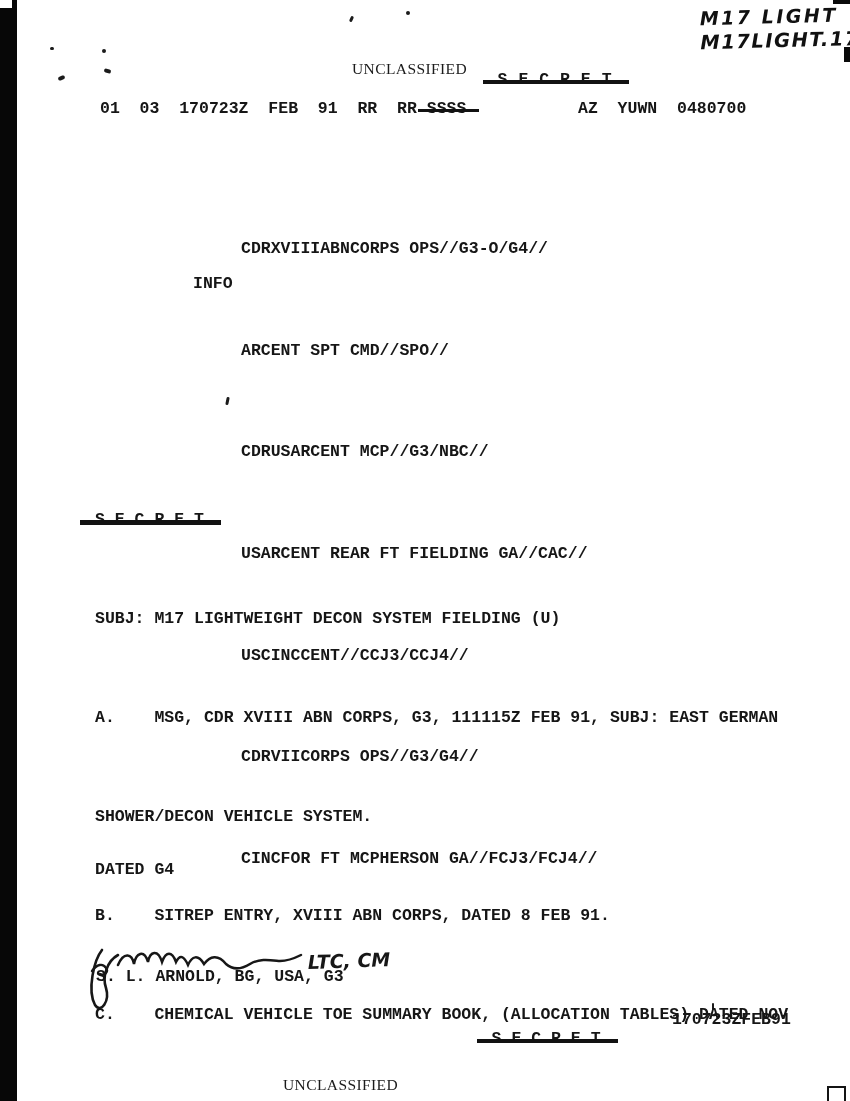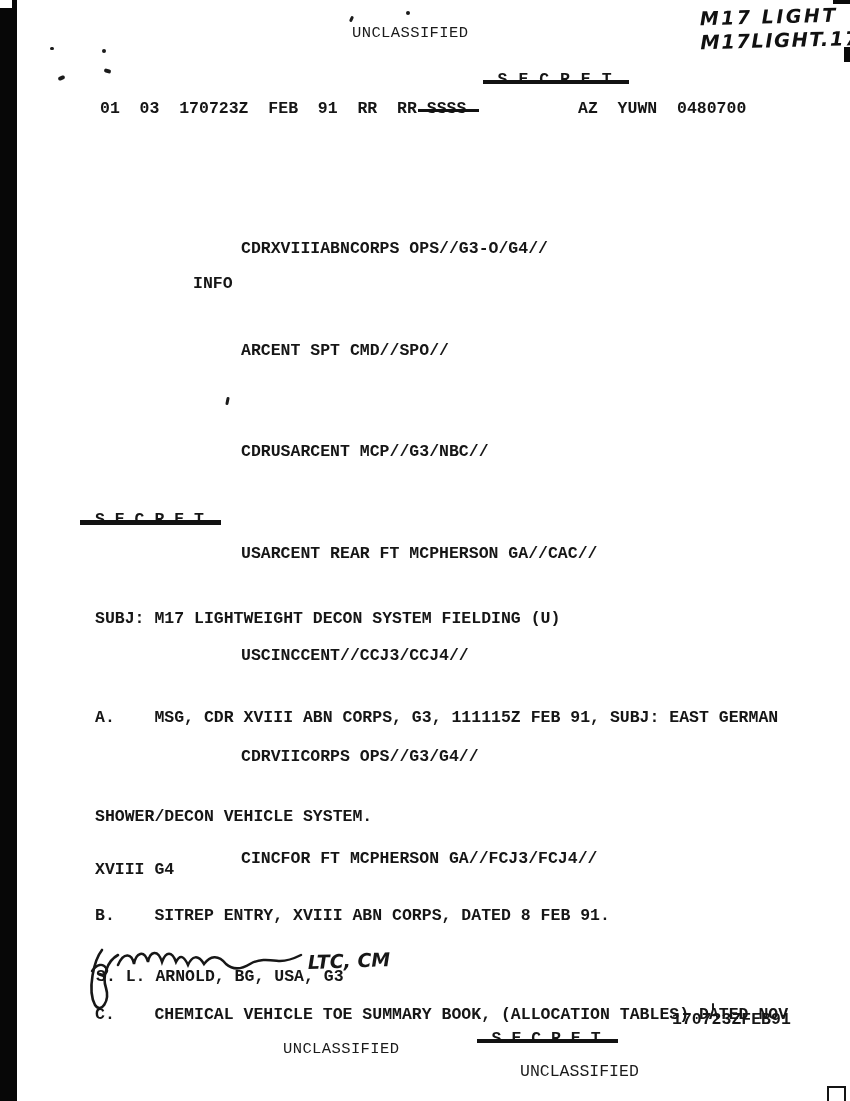--- a/index.html
+++ b/index.html
@@ -2,21 +2,21 @@
 <html><head>
 <meta charset="utf-8">
 <style>
   html,body{margin:0;padding:0;background:#e8e8e8;}
   .page{
     position:relative;width:850px;height:1101px;background:#ffffff;
     overflow:hidden;font-family:"Liberation Mono",monospace;color:#161616;
     margin:0 auto;
   }
   .mono{font-family:"Liberation Mono",monospace;font-weight:700;font-size:16.5px;white-space:pre;}
-  .sans{font-family:Liberation Mono, monospace;font-weight:400;color:#1b1b1b;}
+  .sans{font-family:Liberation Serif, serif;font-weight:400;color:#1b1b1b;margin-top:36px;}
   .abs{position:absolute;}
   
   .struck{position:relative;display:inline-block;white-space:pre;}
   .struck::after{content:"";position:absolute;left:-9px;right:-13px;top:52%;height:3.5px;background:#121212;}
   .struck.wide::after{left:-15px;right:-17px;height:4.5px;}
   .edge-bar{position:absolute;left:0;top:0;width:17px;height:1101px;background:#070707;}
   .edge-notch{position:absolute;left:0;top:0;width:12px;height:8px;background:#ffffff;}
   .corner-strip{position:absolute;left:833px;top:0;width:17px;height:4px;background:#0a0a0a;}
   .edge-blob{position:absolute;left:844px;top:47px;width:6px;height:15px;background:#0a0a0a;}
   .dot{position:absolute;background:#1b1b1b;border-radius:2px;}
@@ -60,42 +60,42 @@
   </div>
 
   <div class="abs mono" style="left:100px;top:99px;"><span>01  03  170723Z  FEB  91  RR  RR </span><span class="struck">SSSS</span></div>
   <div class="abs mono" style="left:578px;top:99px;">AZ  YUWN  0480700</div>
 
   <div class="abs mono" style="left:193px;top:274px;">INFO</div>
   <div class="addr mono">
     <div>CDRXVIIIABNCORPS OPS//G3-O/G4//</div>
     <div>ARCENT SPT CMD//SPO//</div>
     <div>CDRUSARCENT MCP//G3/NBC//</div>
-    <div>USARCENT REAR FT MCPHERSON GA//CAC//</div>
+    <div>USARCENT REAR FT FIELDING GA//CAC//</div>
     <div>USCINCCENT//CCJ3/CCJ4//</div>
     <div>CDRVIICORPS OPS//G3/G4//</div>
     <div>CINCFOR FT MCPHERSON GA//FCJ3/FCJ4//</div>
   </div>
 
   <div class="body-block mono">
     <div><span class="struck wide">S E C R E T</span></div>
     <div>SUBJ: M17 LIGHTWEIGHT DECON SYSTEM FIELDING (U)</div>
     <div>A.    MSG, CDR XVIII ABN CORPS, G3, 111115Z FEB 91, SUBJ: EAST GERMAN</div>
     <div>SHOWER/DECON VEHICLE SYSTEM.</div>
     <div>B.    SITREP ENTRY, XVIII ABN CORPS, DATED 8 FEB 91.</div>
     <div>C.    CHEMICAL VEHICLE TOE SUMMARY BOOK, (ALLOCATION TABLES) DATED NOV</div>
     <div>90.</div>
     
     
     
     
     
   </div>
 
-  <div class="abs mono" style="left:95px;top:860px;">XVIII G4</div>
+  <div class="abs mono" style="left:95px;top:860px;">DATED G4</div>
 
 
   <div class="abs mono" style="left:96px;top:967px;">S. L. ARNOLD, BG, USA, G3</div>
 
   <svg class="sig-svg" width="400" height="76" viewBox="0 0 400 76">
     <path d="M18,12 C10,22 3,52 11,67 C17,76 26,63 22,50 C18,39 23,23 34,17" fill="none" stroke="#171717" stroke-width="2.6" stroke-linecap="round"></path>
     <path d="M8,33 C13,26 19,25 22,30 C25,34 20,38 16,36" fill="none" stroke="#171717" stroke-width="2.4" stroke-linecap="round"></path>
     <path d="M34,27 C40,13 48,16 50,26 C52,15 60,11 64,24 C66,13 74,11 78,24 C82,13 88,13 92,24 C96,16 100,18 104,27 C108,18 114,16 120,26 C126,18 134,16 142,26 C150,33 158,31 166,26 C176,20 186,22 196,23 C204,23 211,20 217,17" fill="none" stroke="#171717" stroke-width="2.5" stroke-linecap="round"></path>
     <text x="224" y="31" font-family="DejaVu Sans, sans-serif" font-size="19" font-style="italic" font-weight="bold" fill="#171717" transform="rotate(-2 224 31)">LTC, CM</text>
   </svg>

